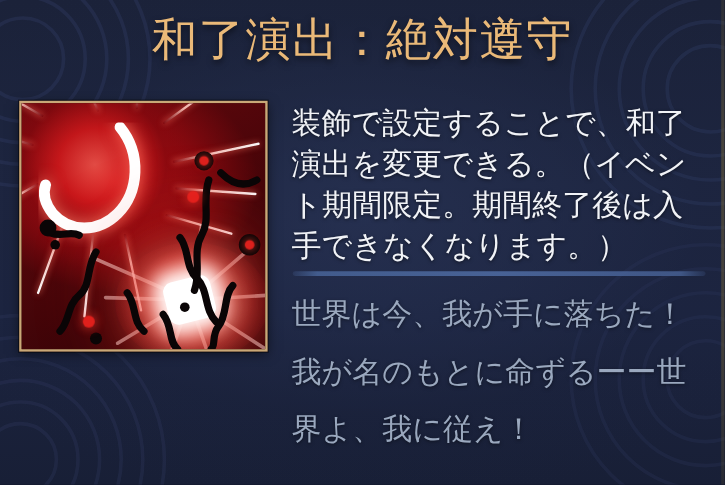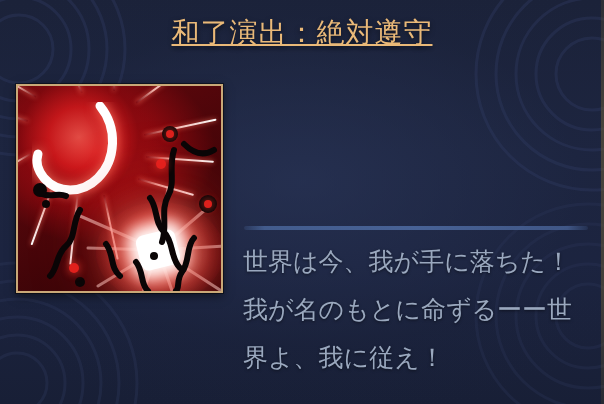--- a/index.html
+++ b/index.html
@@ -34,27 +34,26 @@
     position:absolute; right:0; top:0;
     width:3px; height:404px;
     background:linear-gradient(180deg, rgba(92,80,48,.28) 0%, rgba(110,96,58,.52) 30%, rgba(104,90,54,.5) 72%, rgba(80,70,44,.28) 100%);
   }
 
   
   #title {
     position:absolute; left:0; top:6px;
     width:604px;
     text-align:center;
-    font-size:28px;
+    font-size:38px;
     line-height:54px;
     letter-spacing:1px;
     color:#eab978;
     text-shadow:0 2px 5px rgba(0,0,0,.55);
     white-space:nowrap;
-    text-decoration:underline;
   }
 
   
   #thumb-frame {
     position:absolute; left:16px; top:84px;
     width:207px; height:209px;
     border:2px solid #c9a877;
     box-shadow:0 0 0 1px rgba(0,0,0,.45), 0 3px 9px rgba(0,0,0,.5);
     overflow:hidden;
     background:#2a0607;
@@ -250,18 +249,19 @@
           <circle cx="152" cy="48" r="4" style="filter:drop-shadow(0 0 4px #ff3a2e)"></circle>
           <circle cx="143" cy="78" r="5" style="filter:drop-shadow(0 0 5px #ff3a2e)"></circle>
           <circle cx="56" cy="182" r="5" style="filter:drop-shadow(0 0 5px #ff3a2e)"></circle>
           <circle cx="190" cy="118" r="4" style="filter:drop-shadow(0 0 4px #ff3a2e)"></circle>
         </g>
       </svg>
 
     </div>
   </div>
 
+  <div id="description">装飾で設定することで、和了演出を変更できる。（イベント期間限定。期間終了後は入手できなくなります。）</div>
 
   <div id="divider"></div>
 
   <div id="flavor">世界は今、我が手に落ちた！我が名のもとに命ずるーー世界よ、我に従え！</div>
 
 </div>
 
 </body></html>

